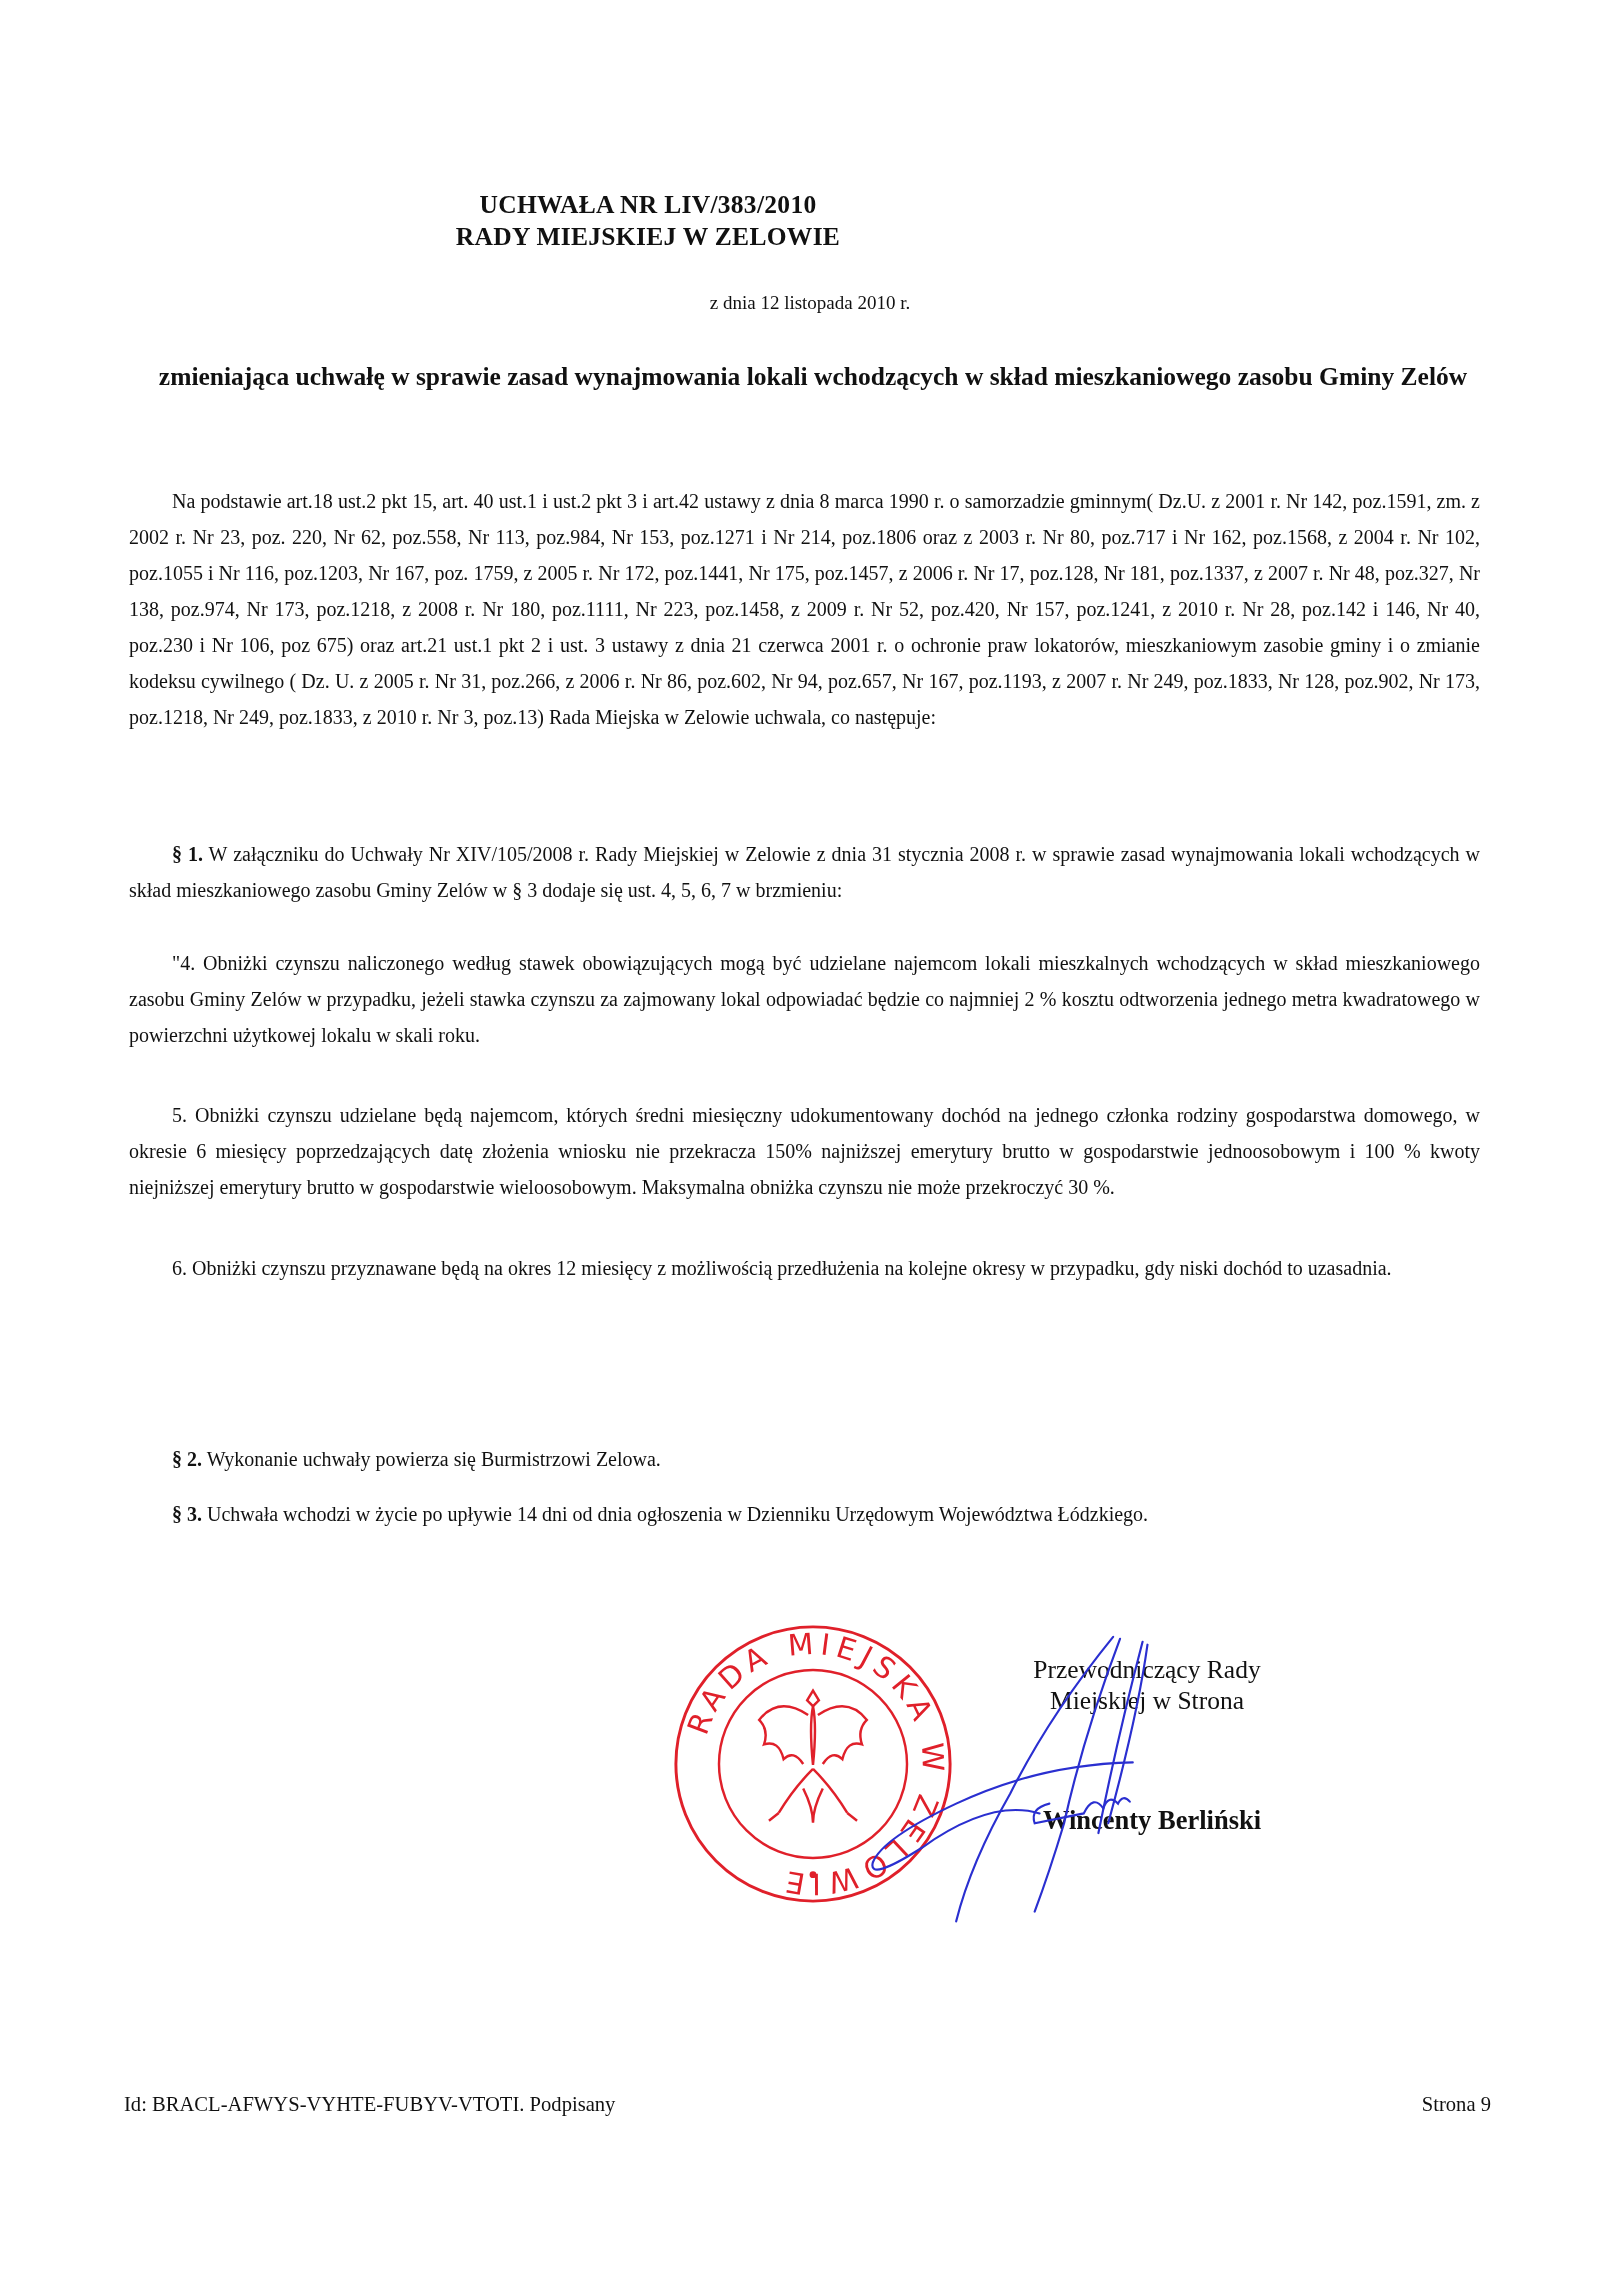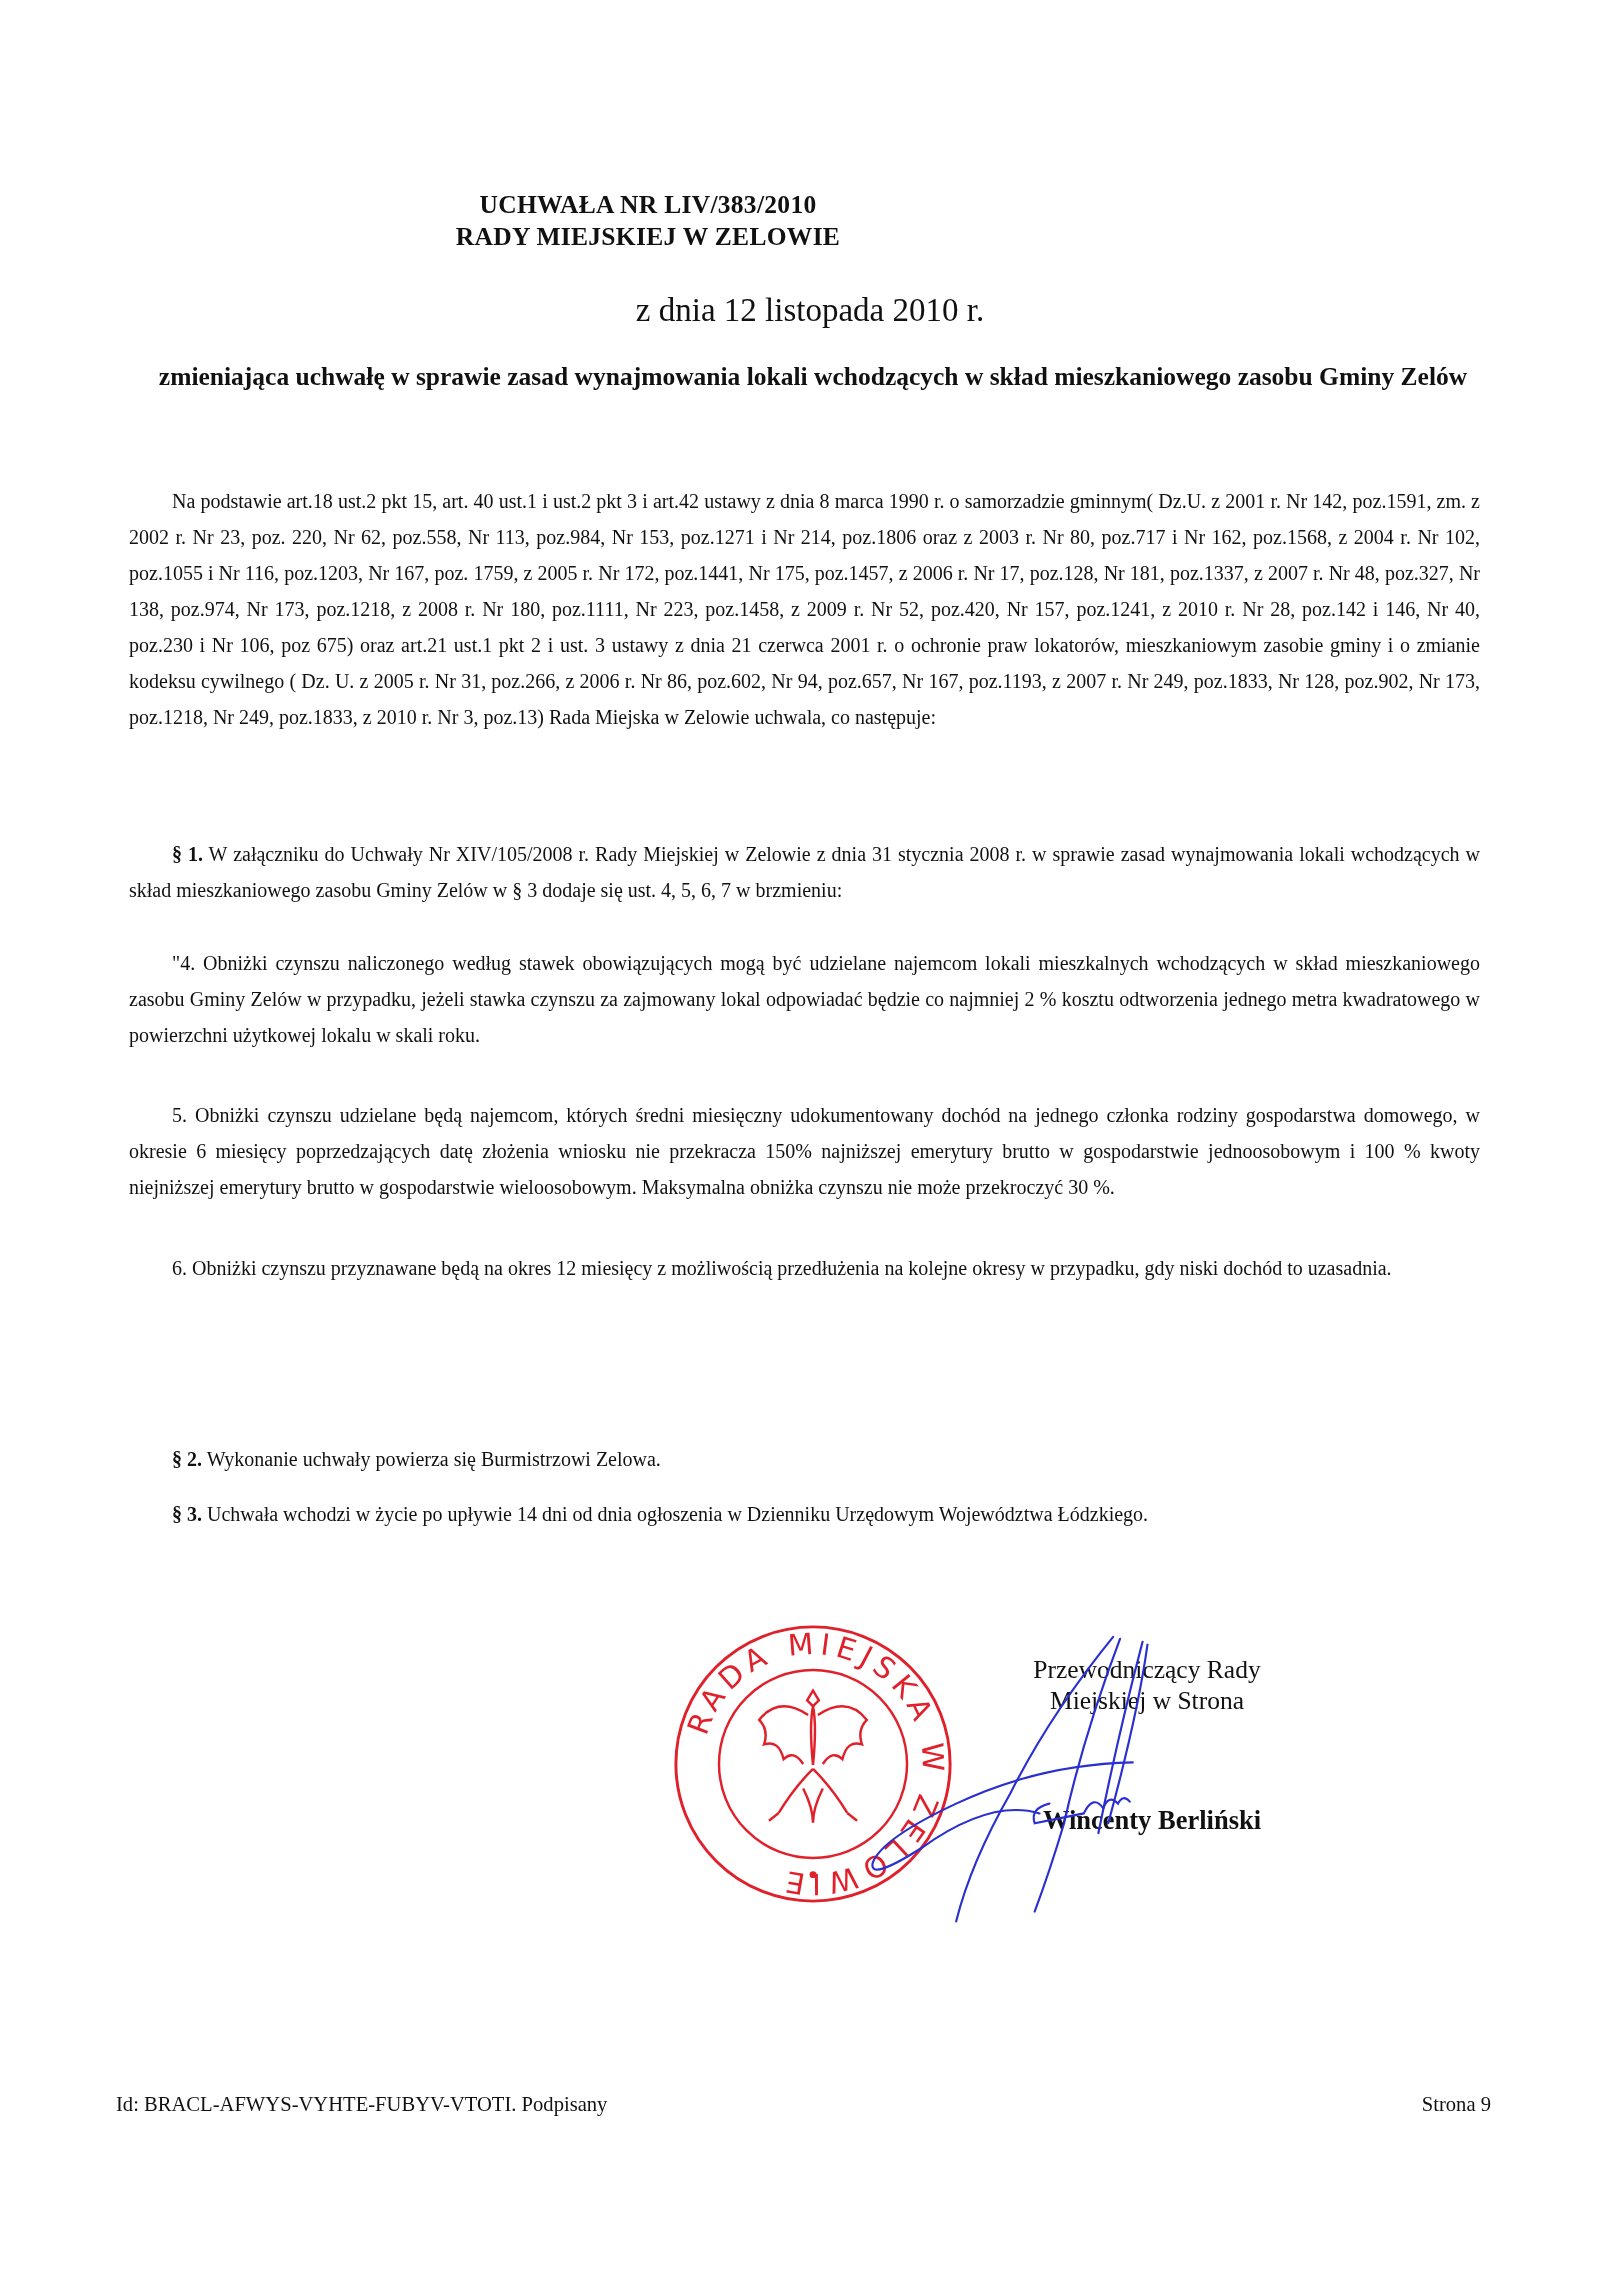--- a/index.html
+++ b/index.html
@@ -1,38 +1,38 @@
 <!DOCTYPE html>
 <html><head>
 <meta charset="utf-8">
 <style>
   html, body { margin: 0; padding: 0; background: #ffffff; }
   body { width: 1620px; height: 2293px; position: relative; overflow: hidden; font-family: "Liberation Serif", "DejaVu Serif", serif; color: #111; }
   .page { position: absolute; left: 0; top: 0; width: 1620px; height: 2293px; }
   .title { position: absolute; left: 0; width: 1296px; text-align: center; font-weight: bold; font-size: 25.5px; line-height: 33px; letter-spacing: 0.3px; }
   .title.l1 { top: 188px; }
   .title.l2 { top: 220px; }
-  .date { position: absolute; top: 292px; left: 0; width: 1620px; text-align: center; font-size: 33px; }
+  .date { position: absolute; top: 292px; left: 0; width: 1620px; text-align: center; font-size: 19px; }
   .subject { position: absolute; top: 359px; left: 127px; width: 1372px; text-align: center; font-weight: bold; font-size: 25.5px; line-height: 36px; }
   .body { position: absolute; left: 129px; width: 1351px; font-size: 20px; line-height: 36px; text-align: justify; }
   .body p { margin: 0; text-indent: 43px; }
   .b { font-weight: bold; }
   .p-basis { top: 483px; }
   .p-s1 { top: 836px; }
   .p-u4 { top: 945px; }
   .p-u5 { top: 1097px; }
   .p-u6 { top: 1250px; }
   .p-u7 { top: 1322px; }
   .p-s2 { top: 1441px; }
   .p-s3 { top: 1496px; }
   .stamp { position: absolute; left: 671px; top: 1622px; width: 284px; height: 284px; }
   .sig-block { position: absolute; left: 1000px; top: 1654px; width: 294px; text-align: center; font-size: 25.5px; line-height: 31px; }
   .sig-name { position: absolute; left: 1005px; top: 1805px; width: 294px; text-align: center; font-size: 26.5px; font-weight: bold; }
   .signature { position: absolute; left: 863px; top: 1627px; width: 412px; height: 314px; }
-  .footer-id { position: absolute; left: 116px; top: 2093px; font-size: 20.6px; }
+  .footer-id { position: absolute; left: 124px; top: 2093px; font-size: 20.6px; }
   .footer-page { position: absolute; right: 129px; top: 2093px; font-size: 20.6px; }
 </style>
 </head>
 <body>
 
 <div class="page">
 
   <div class="title l1">UCHWAŁA NR  LIV/383/2010</div>
   <div class="title l2">RADY MIEJSKIEJ W ZELOWIE</div>
   <div class="date">z dnia 12 listopada 2010 r.</div>

